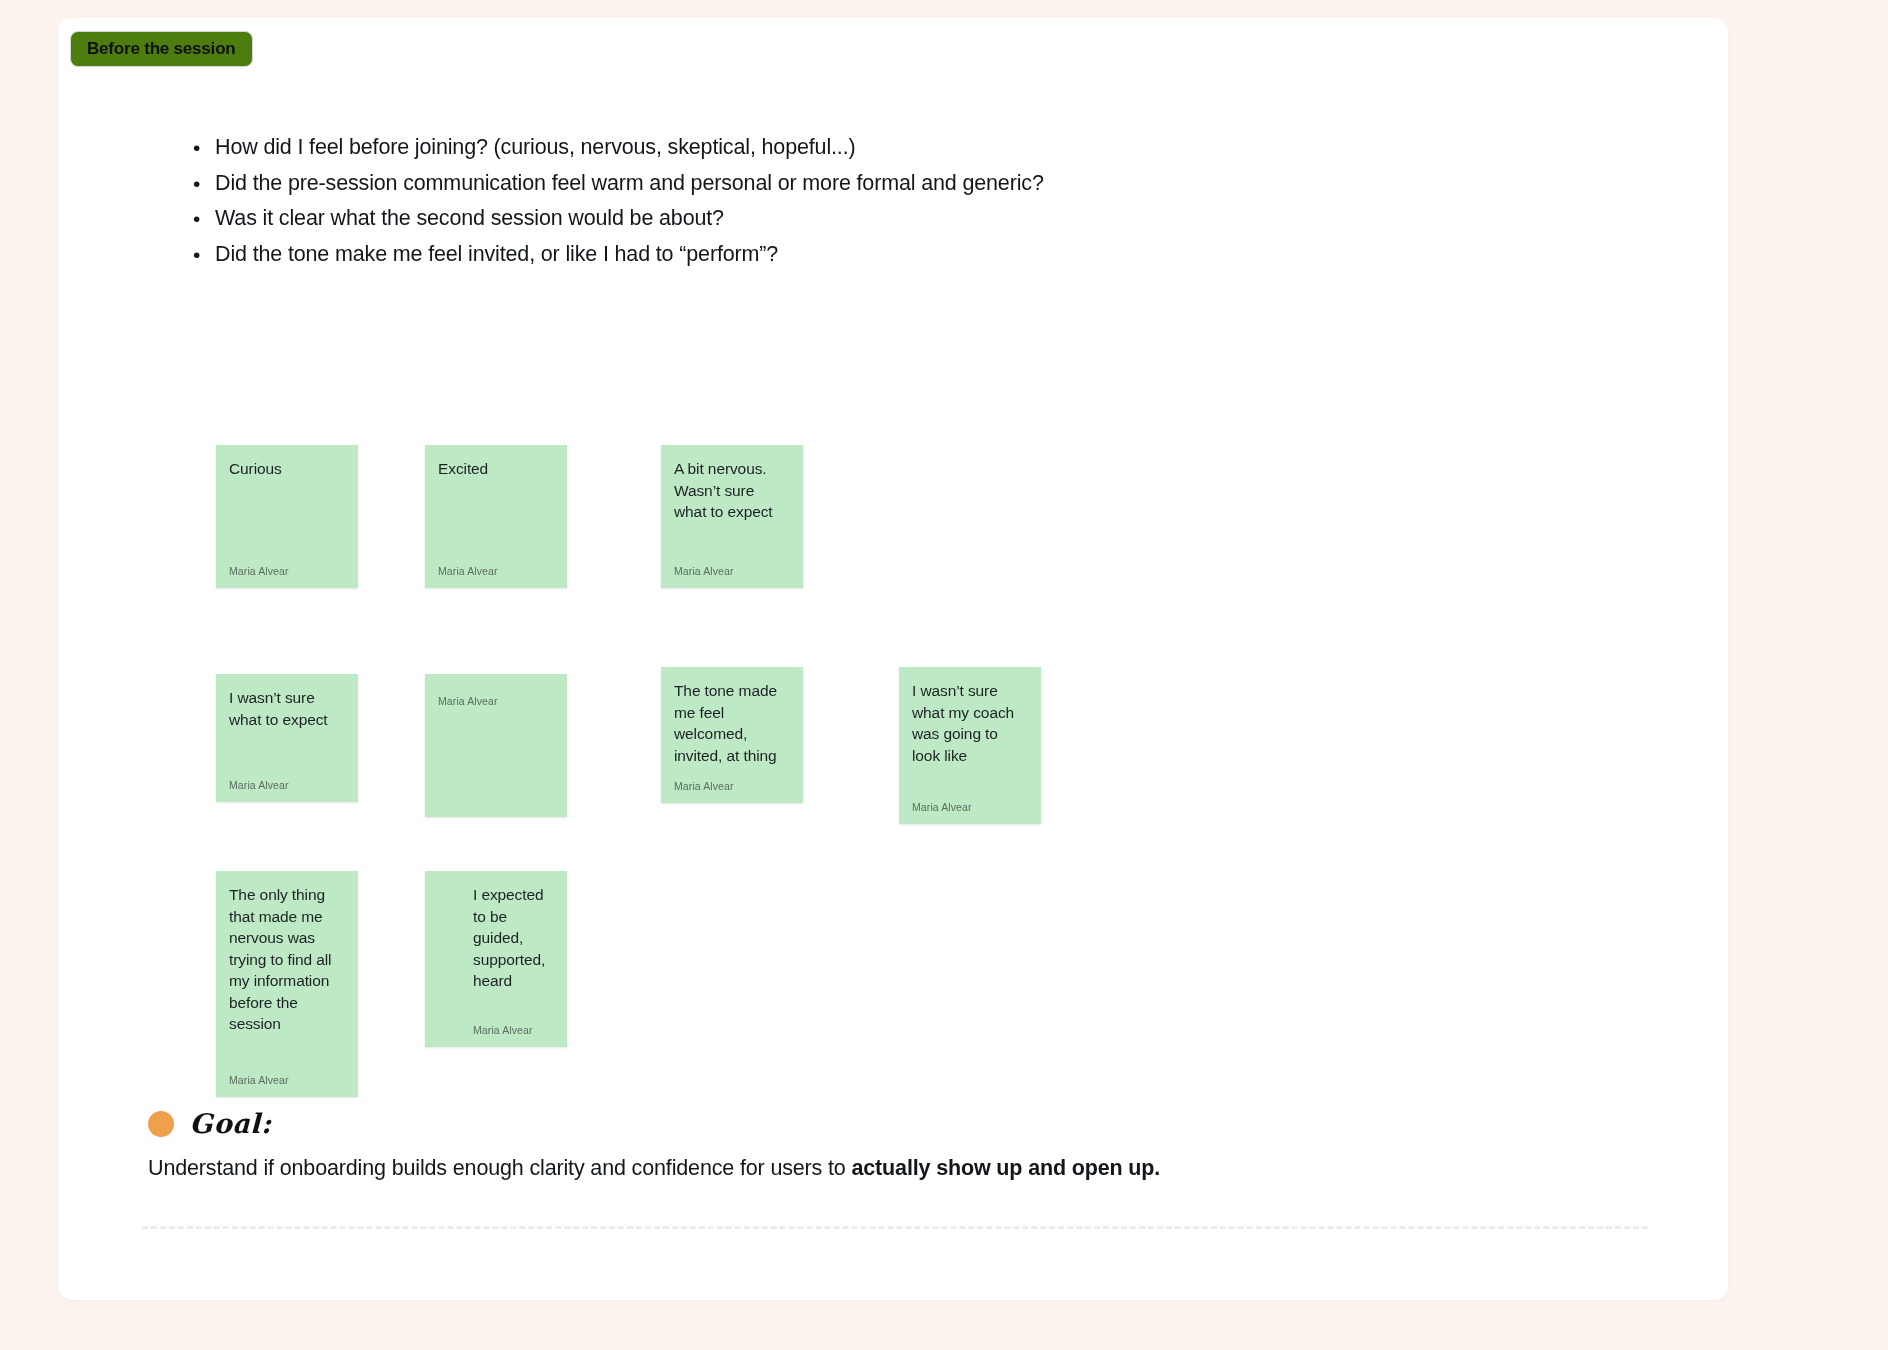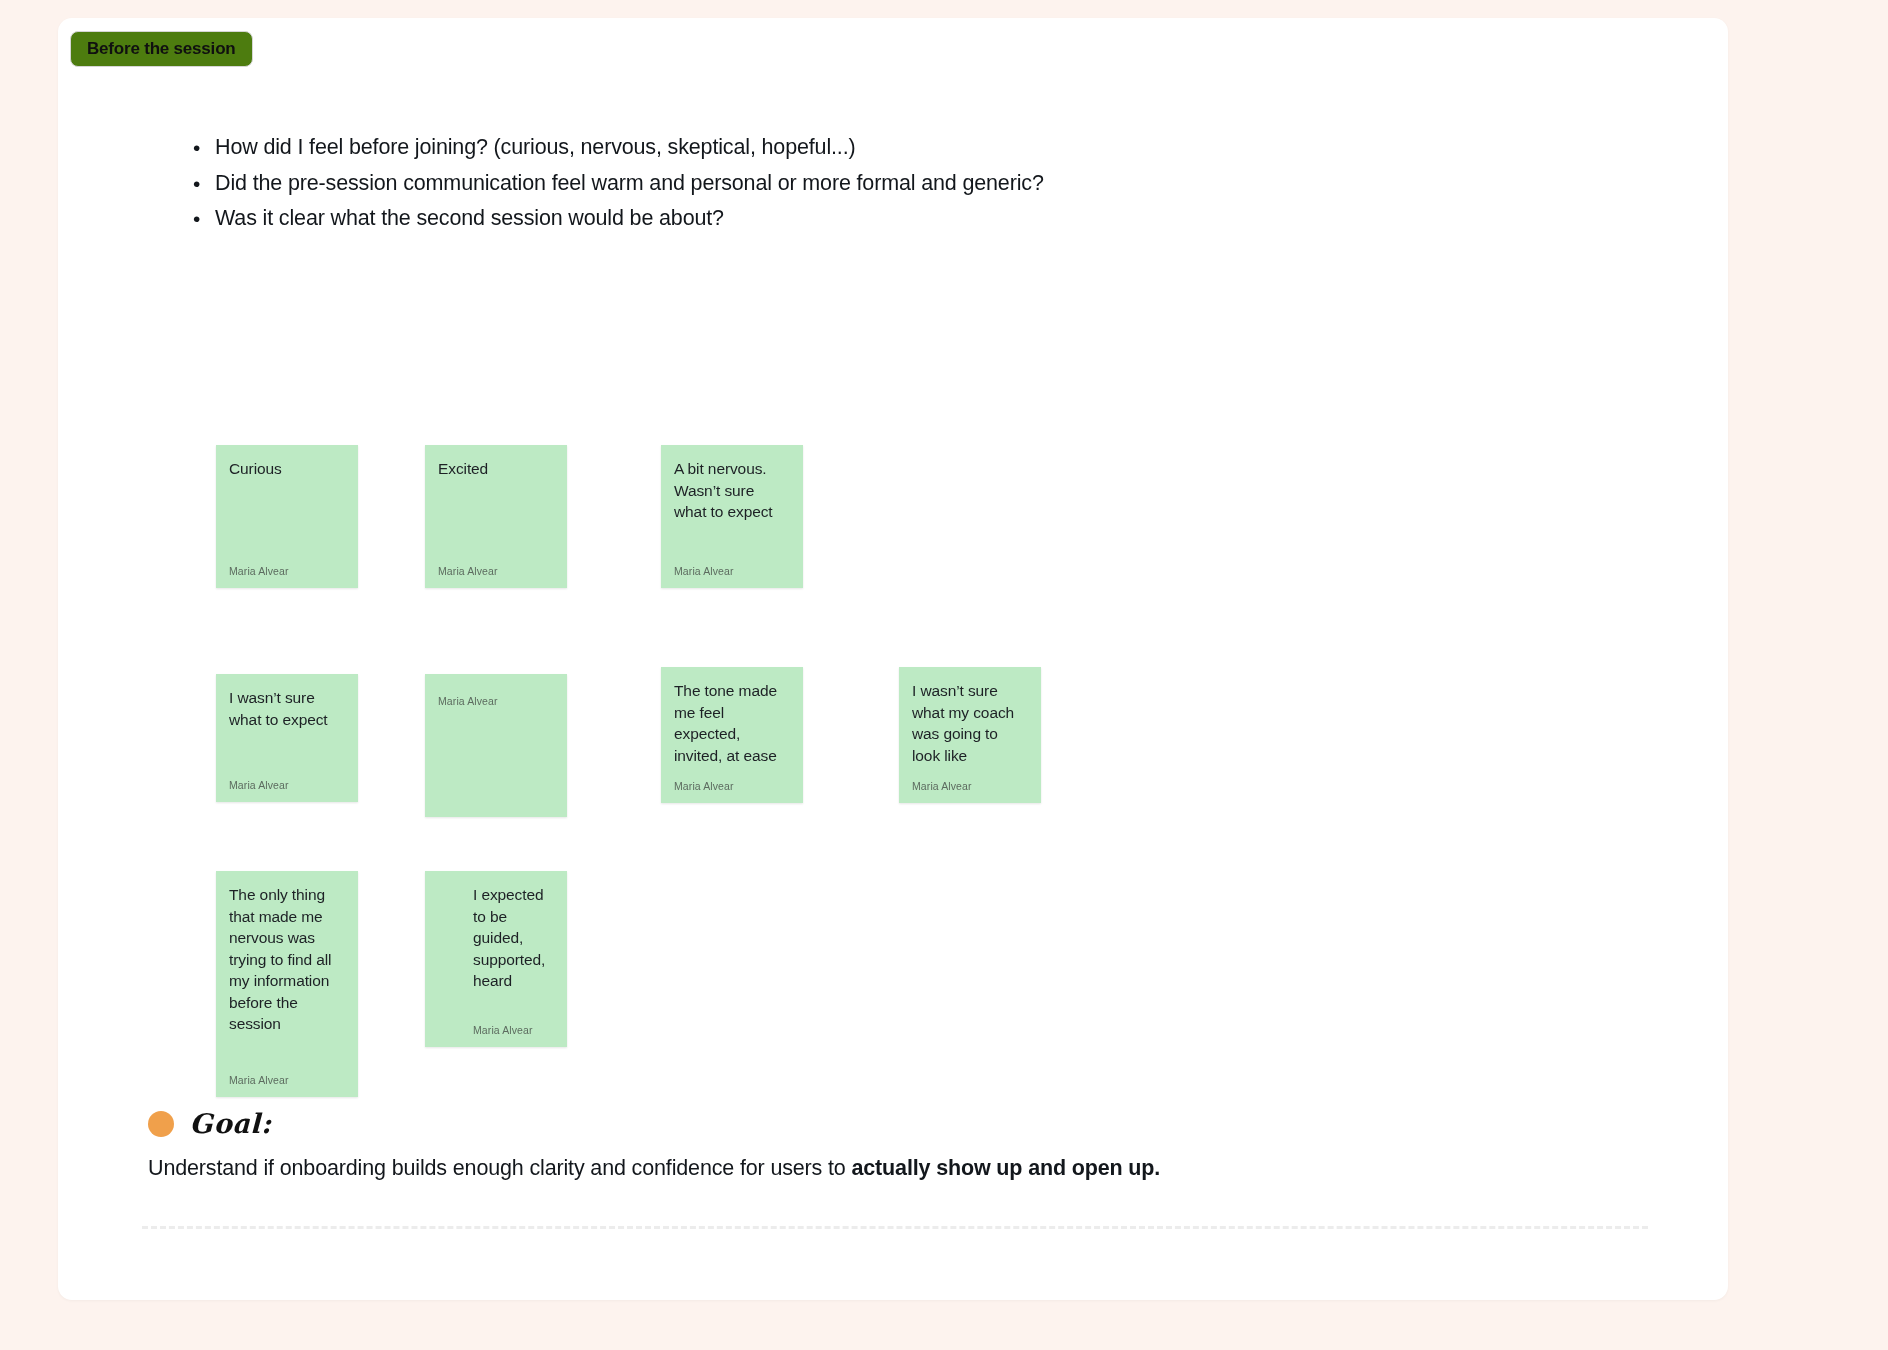--- a/index.html
+++ b/index.html
@@ -149,20 +149,21 @@
 <body>
 
 <div class="board">
 
   <div class="section-chip">Before the session</div>
 
   <ul class="questions">
     <li>How did I feel before joining? (curious, nervous, skeptical, hopeful...)</li>
     <li>Did the pre-session communication feel warm and personal or more formal and generic?</li>
     <li>Was it clear what the second session would be about?</li>
+    <li>Did the tone make me feel invited, or like I had to “perform”?</li>
   </ul>
 
   <div class="notes-layer">
 
     <div class="note" style="left:158px; top:427px; width:142px; height:143px;">
       <div class="note-text">Curious</div>
       <div class="note-author">Maria Alvear</div>
     </div>
 
     <div class="note" style="left:367px; top:427px; width:142px; height:143px;">
@@ -178,25 +179,25 @@
     <div class="note" style="left:158px; top:656px; width:142px; height:128px;">
       <div class="note-text">I wasn’t sure what to expect</div>
       <div class="note-author">Maria Alvear</div>
     </div>
 
     <div class="note" style="left:367px; top:656px; width:142px; height:143px;">
       <div class="note-author">Maria Alvear</div>
     </div>
 
     <div class="note" style="left:603px; top:649px; width:142px; height:136px;">
-      <div class="note-text">The tone made me feel expected, invited, at ease</div>
-      <div class="note-author">Maria Alvear</div>
-    </div>
-
-    <div class="note" style="left:841px; top:649px; width:142px; height:136px;">
+      <div class="note-text">The tone made me feel welcomed, invited, at thing</div>
+      <div class="note-author">Maria Alvear</div>
+    </div>
+
+    <div class="note" style="left:841px; top:649px; width:142px; height:157px;">
       <div class="note-text">I wasn’t sure what my coach was going to look like</div>
       <div class="note-author">Maria Alvear</div>
     </div>
 
     <div class="note" style="left:158px; top:853px; width:142px; height:226px;">
       <div class="note-text">The only thing that made me nervous was trying to find all my information before the session</div>
       <div class="note-author">Maria Alvear</div>
     </div>
 
     <div class="note" style="left:367px; top:853px; width:142px; height:176px;padding-left:48px;">

